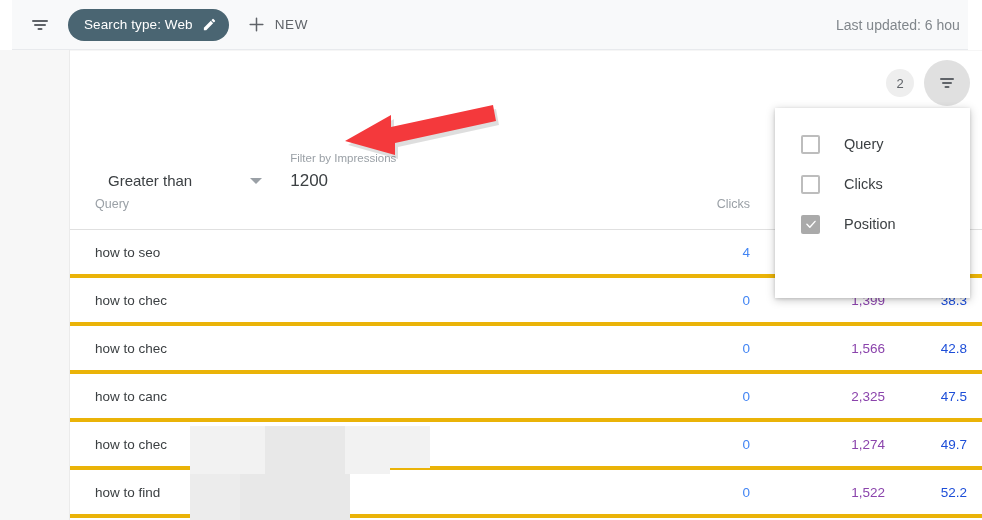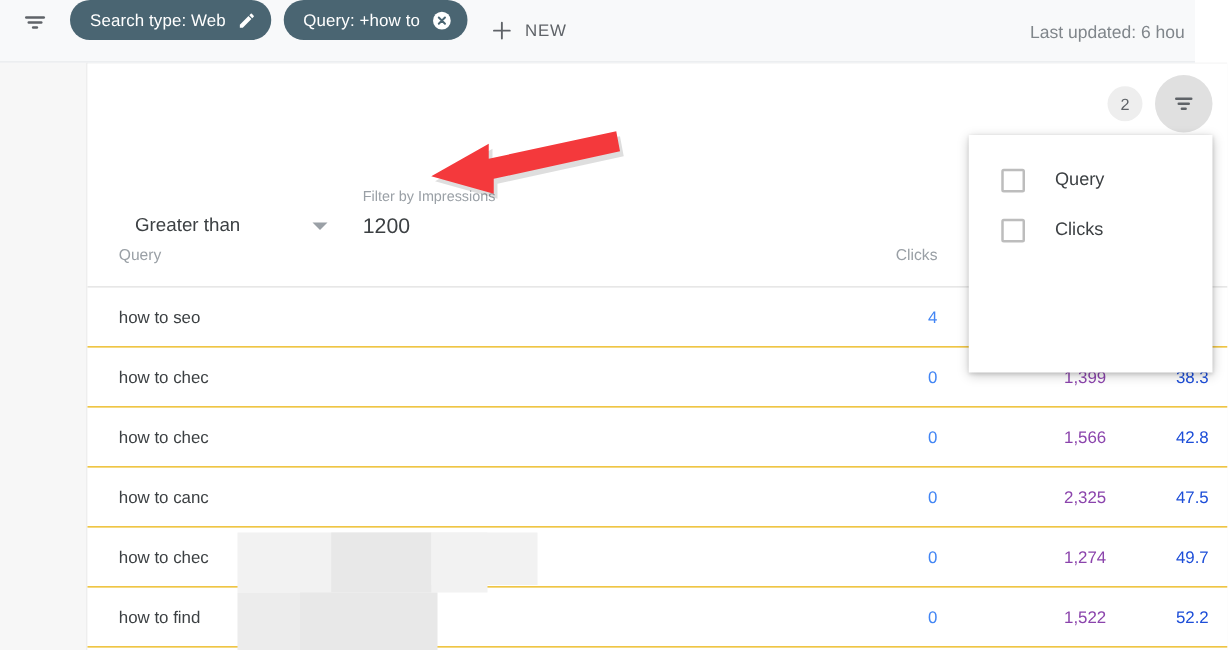--- a/index.html
+++ b/index.html
@@ -6,25 +6,25 @@
   html, body {
     width: 982px; height: 520px;
     font-family: "Liberation Sans", sans-serif;
     background: #ffffff;
     overflow: hidden;
   }
   #root { position: relative; width: 982px; height: 520px; }
 
   
   .toolbar {
-    position: absolute; left: 0; top: 0;
+    position: absolute; left: 12px; top: 0;
     width: 956px; height: 50px;
     background: #f8f9fa;
     border-bottom: 1px solid #e8eaed;
-    display: flex; 
+    display: flex; align-items: center;
   }
   .funnel-btn {
     width: 36px; height: 36px; margin-left: 10px;
     display: flex; align-items: center; justify-content: center;
     border-radius: 50%;
   }
   .funnel { display: block; }
 
   .chip {
     height: 32px;
@@ -118,21 +118,21 @@
   
   .table { position: absolute; left: 0; top: 127px; width: 912px; }
   .thead {
     height: 52px;
     border-bottom: 1px solid #e0e0e0;
     display: flex; align-items: center;
     position: relative;
   }
   .trow {
     height: 48px;
-    border-bottom: 1px solid #eab308;
+    border-bottom: 4px solid #eab308;
     display: flex; align-items: center;
     position: relative;
   }
   .c-query { width: 545px; padding-left: 25px; overflow: hidden; white-space: nowrap; }
   .c-clicks { width: 135px; text-align: right; }
   .c-impr { width: 135px; text-align: right; }
   .c-pos { width: 97px; text-align: right; padding-right: 15px; }
 
   .th { font-size: 12.5px; color: #9aa0a6; }
   .td-query { font-size: 13.5px; color: #3c4043; }
@@ -267,29 +267,20 @@
     <div class="chip">
       <span class="chip-label">Search type: Web</span>
       <span class="chip-pencil">
         <svg width="15" height="15" viewBox="0 0 24 24">
           <path d="M3 17.25V21h3.75L17.81 9.94l-3.75-3.75L3 17.25zM20.71 7.04a1 1 0 000-1.41l-2.34-2.34a1 1 0 00-1.41 0l-1.83 1.83 3.75 3.75 1.83-1.83z" fill="#ffffff"></path>
         </svg>
       </span>
     </div>
 
 
-    <div class="chip">
-      <span class="chip-label">Query: +how to</span>
-      <span class="chip-x">
-        <svg width="17" height="17" viewBox="0 0 24 24">
-          <circle cx="12" cy="12" r="10" fill="#ffffff"></circle>
-          <path d="M15.5 8.5L8.5 15.5M8.5 8.5l7 7" stroke="#4a6572" stroke-width="2.2" stroke-linecap="round"></path>
-        </svg>
-      </span>
-    </div>
 
     <div class="new-btn">
       <span class="plus-ico">
         <svg width="19" height="19" viewBox="0 0 24 24">
           <path d="M12 4v16M4 12h16" stroke="#5f6368" stroke-width="1.9" stroke-linecap="round"></path>
         </svg>
       </span>
       <span>NEW</span>
     </div>
 
@@ -299,20 +290,28 @@
   <div class="menu">
     <div id="menu-items">
         <div class="menu-item">
           <div class="cb cb-off"></div>
           <span class="menu-label">Query</span>
         </div>
         <div class="menu-item">
           <div class="cb cb-off"></div>
           <span class="menu-label">Clicks</span>
         </div>
+        <div class="menu-item">
+          <div class="cb cb-on">
+            <svg width="14" height="14" viewBox="0 0 24 24">
+              <path d="M5 12.5l5 5 9-10" stroke="#ffffff" stroke-width="2.4" fill="none" stroke-linecap="round" stroke-linejoin="round"></path>
+            </svg>
+          </div>
+          <span class="menu-label">Position</span>
+        </div>
       </div>
   </div>
 
   <div class="arrow">
     <svg width="160" height="75" viewBox="0 0 160 75">
       <g transform="translate(3,5)">
         <path d="M2 44 L48 18 L48 30 L150 8 L153 24 L52 46 L52 58 Z" fill="#000000" opacity="0.13" transform="translate(3,4)"></path>
         <path d="M2 44 L48 18 L48 30 L150 8 L153 24 L52 46 L52 58 Z" fill="#f4393c"></path>
       </g>
     </svg>

